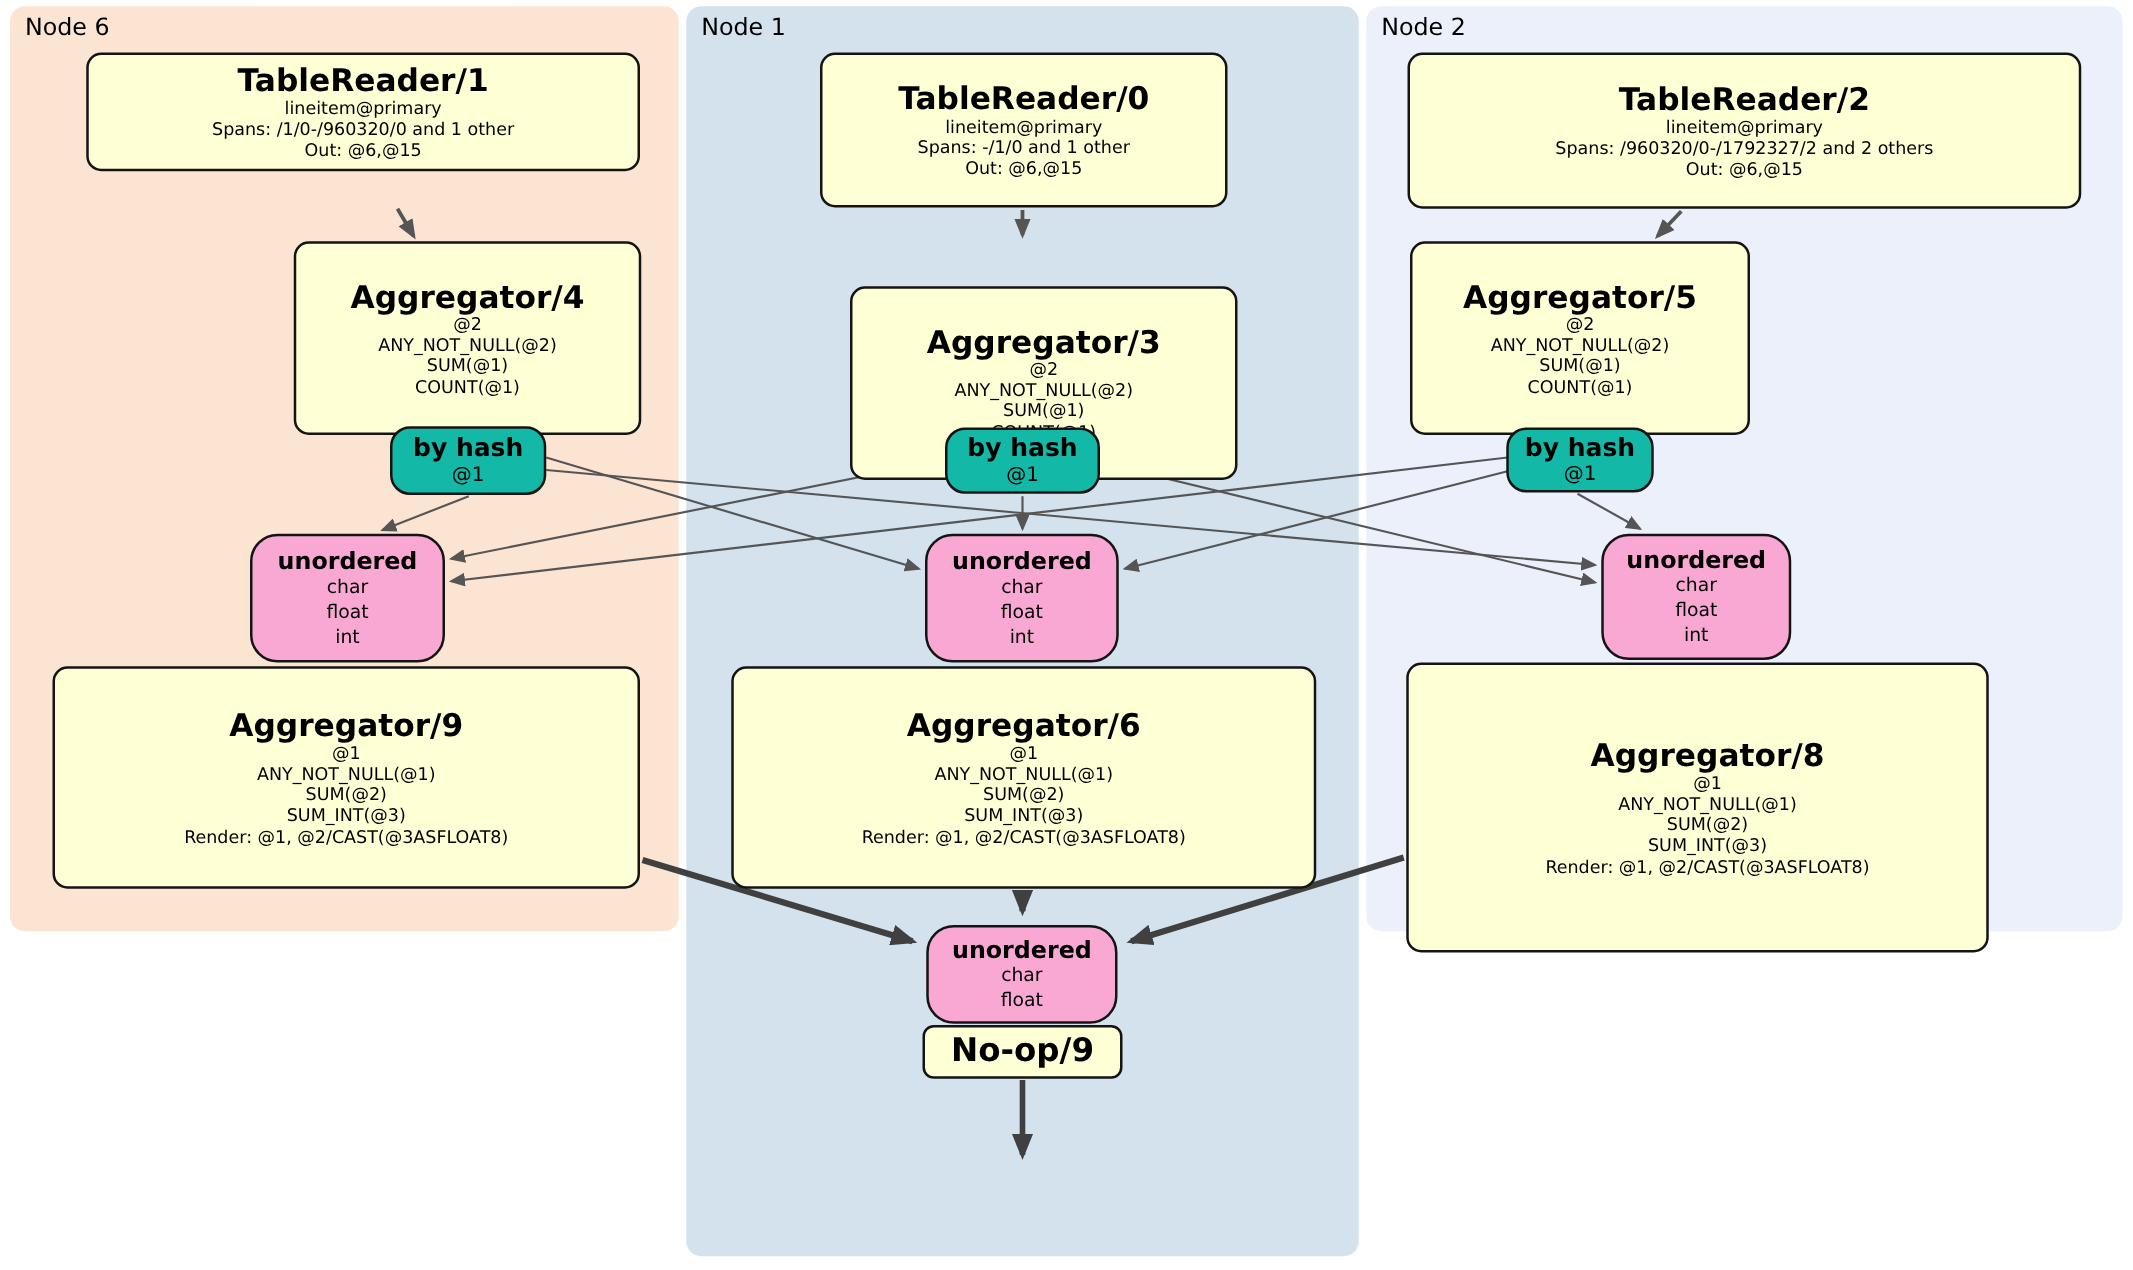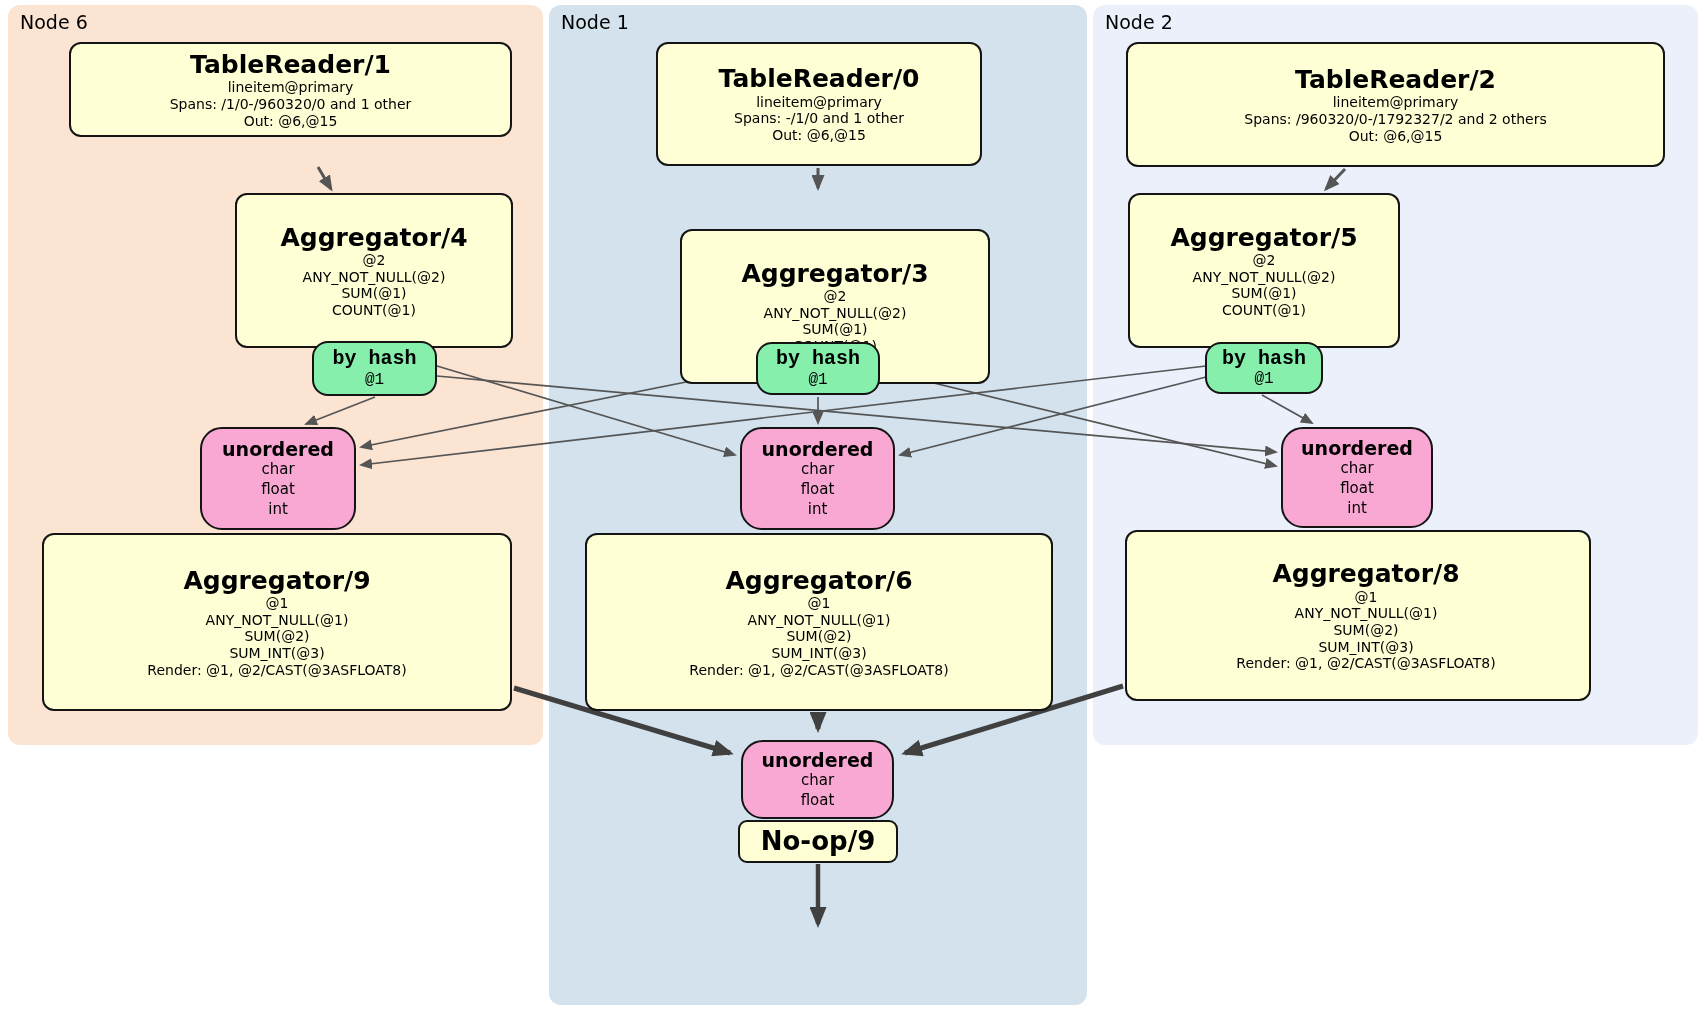--- a/index.html
+++ b/index.html
@@ -9,21 +9,21 @@
   }
   .region{position:absolute;border-radius:12px;z-index:0;}
   .region-label{position:absolute;top:6px;left:12px;font-size:19px;color:#000;}
   #edges{position:absolute;left:0;top:0;z-index:1;}
   .box{
     position:absolute;box-sizing:border-box;border:2px solid #141414;
     display:flex;flex-direction:column;justify-content:center;align-items:center;
     text-align:center;z-index:2;line-height:1.18;
   }
   .op{background:#ffffd6;border-radius:12px;}
-  .router{background:#86efac;border-radius:16px;z-index:3;font-family:Liberation Mono, monospace;}
+  .router{background:#14b8a6;border-radius:16px;z-index:3;}
   .sync{background:#f9a8d4;border-radius:22px;}
   .box-title{font-weight:bold;font-size:25px;white-space:nowrap;}
   .box-line{font-size:14px;white-space:nowrap;}
   .router .box-title{font-size:20px;}
   .router .box-line{font-size:16px;}
   .sync .box-title{font-size:19px;}
   .sync .box-line{font-size:15px;line-height:1.32;}
   .label-only .box-title{font-size:26px;}
 </style>
 </head>
@@ -155,21 +155,21 @@
   <div class="box router" style="left:1205px;top:342px;width:118px;height:52px;">
     <div class="box-title">by hash</div>
     <div class="box-line">@1</div>
   </div>
   <div class="box sync" style="left:1281px;top:427px;width:152px;height:101px;">
     <div class="box-title">unordered</div>
     <div class="box-line">char</div>
     <div class="box-line">float</div>
     <div class="box-line">int</div>
   </div>
-  <div class="box op" style="left:1125px;top:530px;width:466px;height:171px;padding-left:16px;">
+  <div class="box op" style="left:1125px;top:530px;width:466px;height:232px;padding-left:16px;">
     <div class="box-title">Aggregator/8</div>
     <div class="box-line">@1</div>
     <div class="box-line">ANY_NOT_NULL(@1)</div>
     <div class="box-line">SUM(@2)</div>
     <div class="box-line">SUM_INT(@3)</div>
     <div class="box-line">Render: @1, @2/CAST(@3ASFLOAT8)</div>
   </div>
 
   <div class="box sync" style="left:741px;top:740px;width:153px;height:79px;">
     <div class="box-title">unordered</div>

